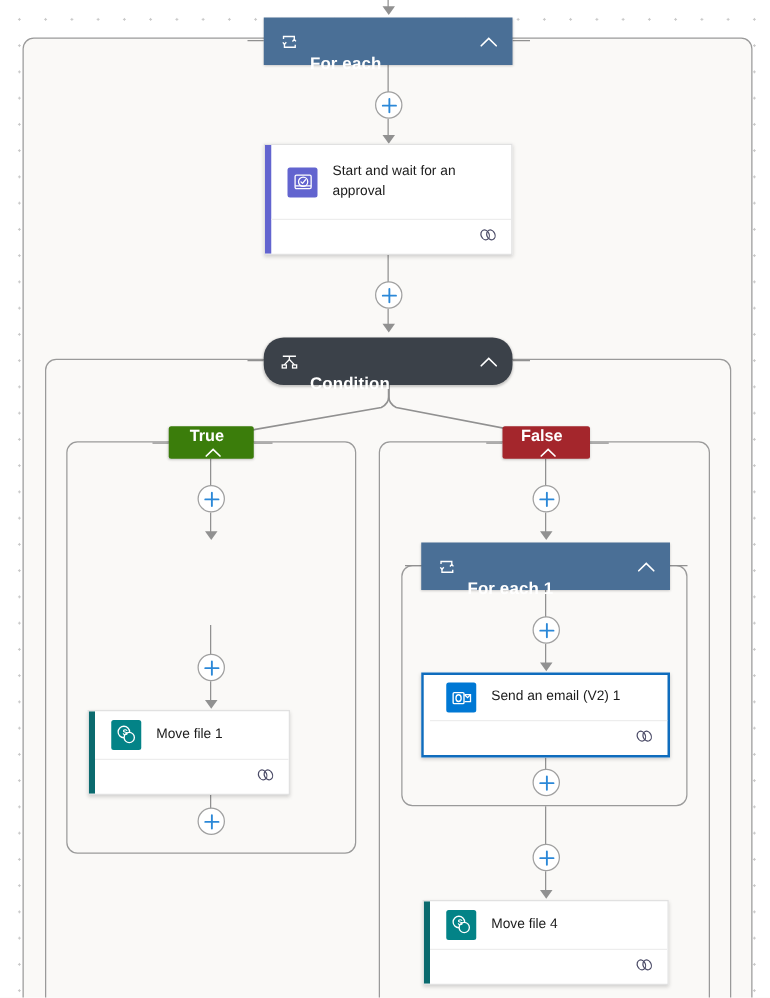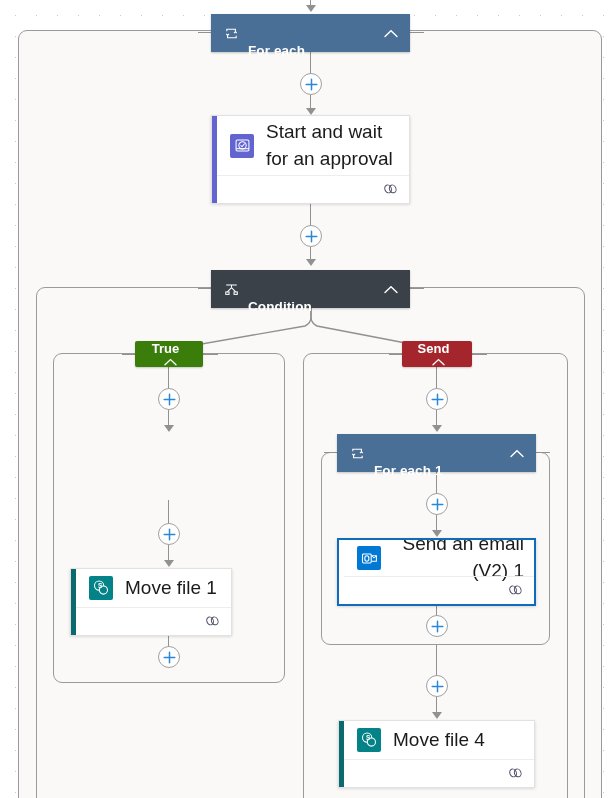--- a/index.html
+++ b/index.html
@@ -48,21 +48,21 @@
     display: flex; align-items: center; justify-content: center;
   }
   .nodehead .htitle { flex: 1 1 auto; white-space: nowrap; margin-top: 34px; }
   .nodehead .chev {
     width: 18px; height: 18px;
     margin-left: 6px;
     flex: 0 0 18px;
     display: flex; align-items: center; justify-content: center;
   }
   .head-foreach { background: #4a6f96; }
-  .head-cond    { background: #3b4149; }
+  .head-cond    { background: #3b4149; border-radius: 16px; }
 
   
   .badge {
     position: absolute;
     display: flex;
     align-items: center;
     justify-content: center;
     height: 26px;
     padding: 0 9px 0 11px;
     border-radius: 2px;
@@ -124,21 +124,21 @@
     width: 24px; height: 24px;
     margin-right: 12px;
     border-radius: 2px;
     display: flex; align-items: center; justify-content: center;
     color: #fff;
     font-size: 13px;
     font-weight: bold;
     position: relative;
   }
   .card .atitle {
-    font-size: 19px;
+    font-size: 11px;
     color: #1b1b1b;
     line-height: 1.42;
     word-wrap: break-word;
   }
 
   
   .plus {
     position: absolute;
     width: 22px; height: 22px;
     border-radius: 50%;
@@ -278,21 +278,21 @@
     <span class="chev">
       <svg width="13" height="8" viewBox="0 0 13 8">
           <path d="M1 6.8 L6.5 1.6 L12 6.8" fill="none" stroke="#ffffff" stroke-width="1.35" stroke-linecap="round"></path>
         </svg>
     </span>
   </div>
   <div class="conn hline" style="left:122px; top:354px; width:13px;"></div>
   <div class="conn hline" style="left:203px; top:354px; width:15px;"></div>
 
   <div class="badge badge-false" style="left:402px; top:341px; width:70px;">
-    <span class="blabel">Send</span>
+    <span class="blabel">False</span>
     <span class="chev">
       <svg width="13" height="8" viewBox="0 0 13 8">
           <path d="M1 6.8 L6.5 1.6 L12 6.8" fill="none" stroke="#ffffff" stroke-width="1.35" stroke-linecap="round"></path>
         </svg>
     </span>
   </div>
   <div class="conn hline" style="left:389px; top:354px; width:13px;"></div>
   <div class="conn hline" style="left:472px; top:354px; width:15px;"></div>
 
   <div class="conn vline" style="left:168px; top:367px; height:22px;"></div>

